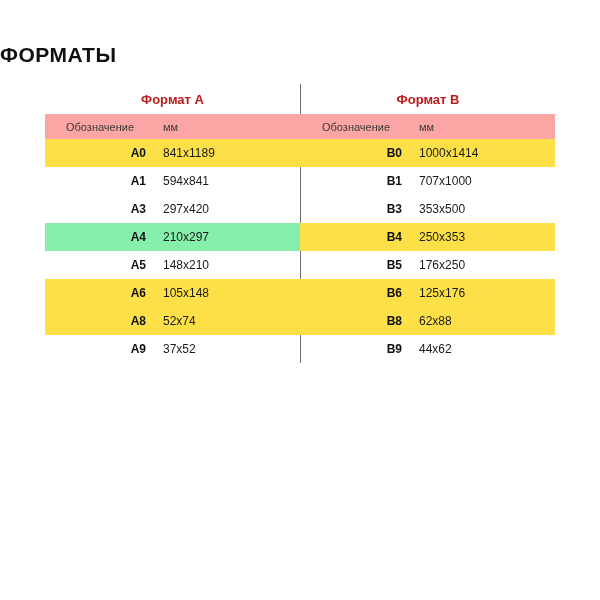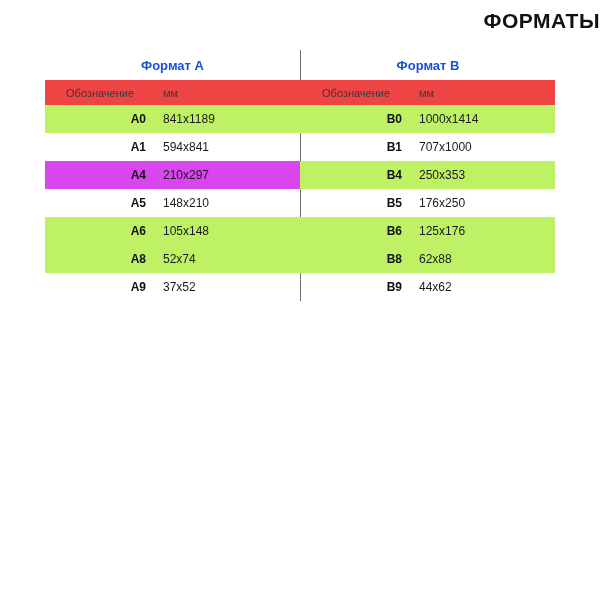--- a/index.html
+++ b/index.html
@@ -14,22 +14,22 @@
     color: #1a1a1a;
     overflow: hidden;
   }
   .page {
     position: relative;
     width: 600px;
     height: 600px;
     box-sizing: border-box;
   }
   .title-block {
-    text-align: right;
-    padding-top: 6px;
+    text-align: left;
+    padding-top: 40px;
   }
   .title-line {
     font-size: 21px;
     font-weight: bold;
     letter-spacing: 0.5px;
     line-height: 30px;
     color: #111111;
   }
   .table-wrap {
     margin: 14px auto 0 auto;
@@ -49,26 +49,26 @@
   .col-sep    { width: 1px; }
   .col-b-code { width: 110px; }
   .col-b-mm   { width: 144px; }
 
   .grouphead td {
     height: 30px;
     font-size: 13px;
     font-weight: bold;
     text-align: center;
     vertical-align: middle;
-    color: #1d4ed8;
+    color: #b91c1c;
     padding-bottom: 6px;
   }
   .subhead td {
     height: 25px;
-    background: #ef4444;
+    background: #fca5a5;
     font-size: 11px;
     color: #3a3a3a;
     vertical-align: middle;
   }
   .subhead td.code {
     text-align: center;
   }
   .subhead td.mm {
     padding-left: 8px;
   }
@@ -81,25 +81,25 @@
     text-align: right;
     padding-right: 9px;
     font-weight: bold;
     color: #111111;
   }
   .row td.mm {
     padding-left: 8px;
     color: #1a1a1a;
   }
   .row.alt td {
-    background: #bef264;
+    background: #fde047;
   }
   .row.hl td.a-code,
   .row.hl td.a-mm {
-    background: #d946ef;
+    background: #86efac;
     margin-left: 38px;
   }
   .sep-cell {
     background: #6f6f6f;
   }
 </style>
 </head>
 <body>
 
 <div class="page">
@@ -137,20 +137,27 @@
             <td class="code b-code">B0</td>
             <td class="mm b-mm">1000x1414</td>
           </tr>
           <tr class="row">
             <td class="code a-code">A1</td>
             <td class="mm a-mm">594x841</td>
             <td class="sep-cell"></td>
             <td class="code b-code">B1</td>
             <td class="mm b-mm">707x1000</td>
           </tr>
+          <tr class="row">
+            <td class="code a-code">A3</td>
+            <td class="mm a-mm">297x420</td>
+            <td class="sep-cell"></td>
+            <td class="code b-code">B3</td>
+            <td class="mm b-mm">353x500</td>
+          </tr>
           <tr class="row alt hl">
             <td class="code a-code">A4</td>
             <td class="mm a-mm">210x297</td>
             <td class="sep-cell"></td>
             <td class="code b-code">B4</td>
             <td class="mm b-mm">250x353</td>
           </tr>
           <tr class="row">
             <td class="code a-code">A5</td>
             <td class="mm a-mm">148x210</td>

